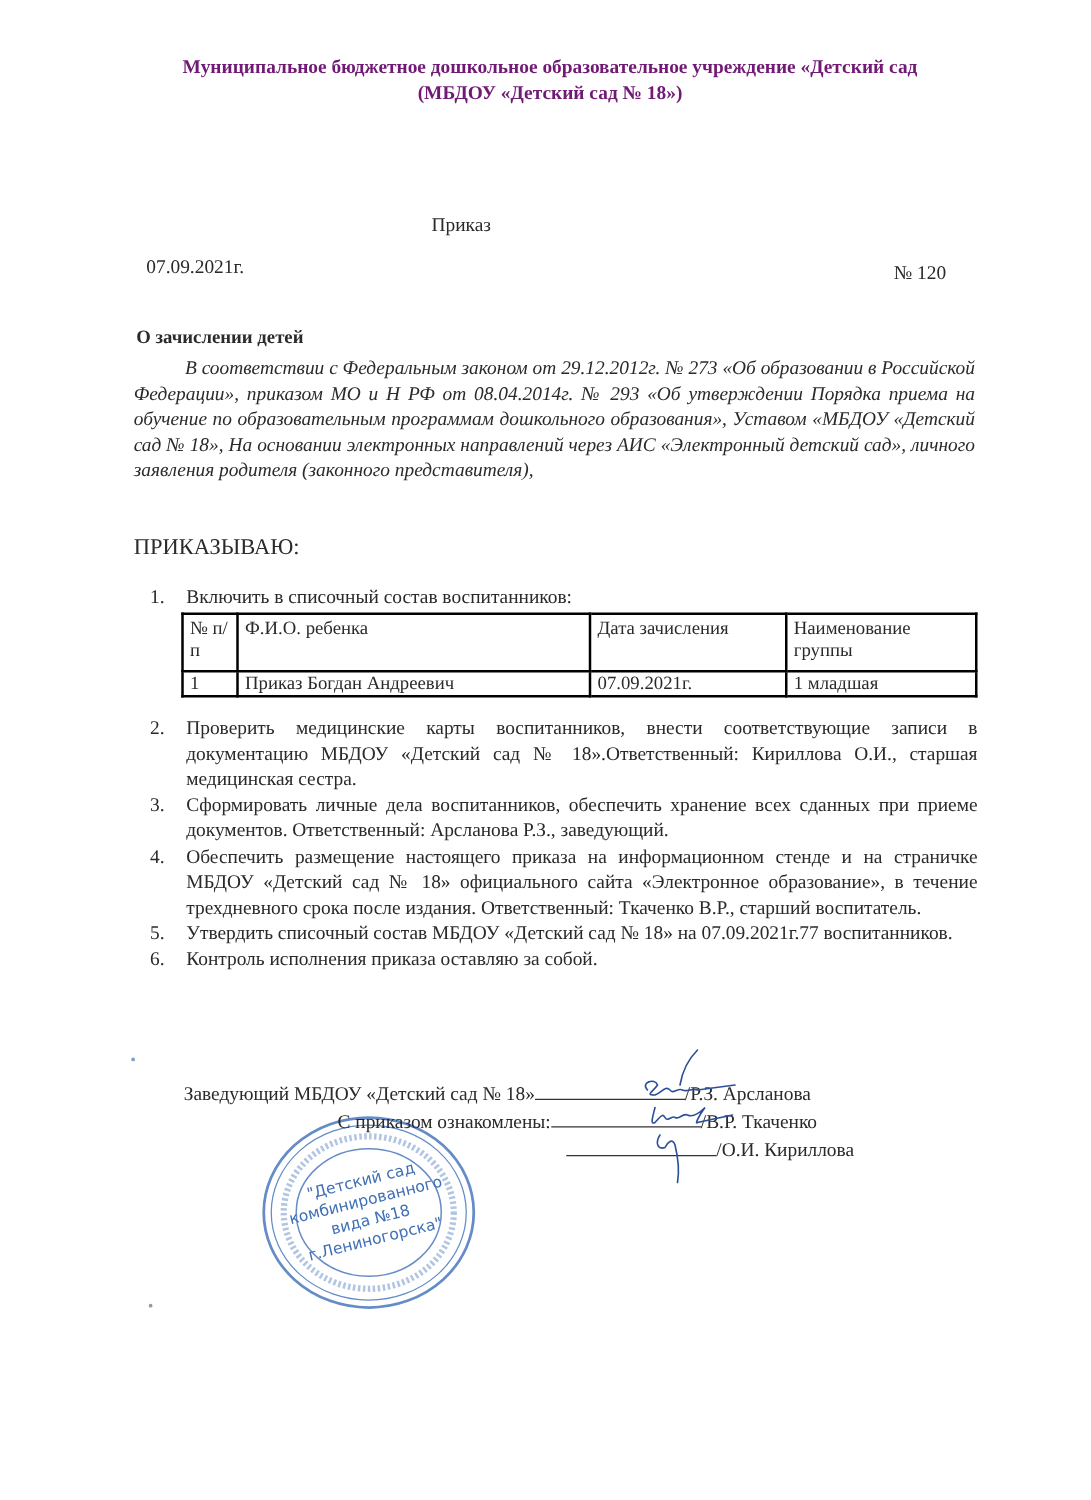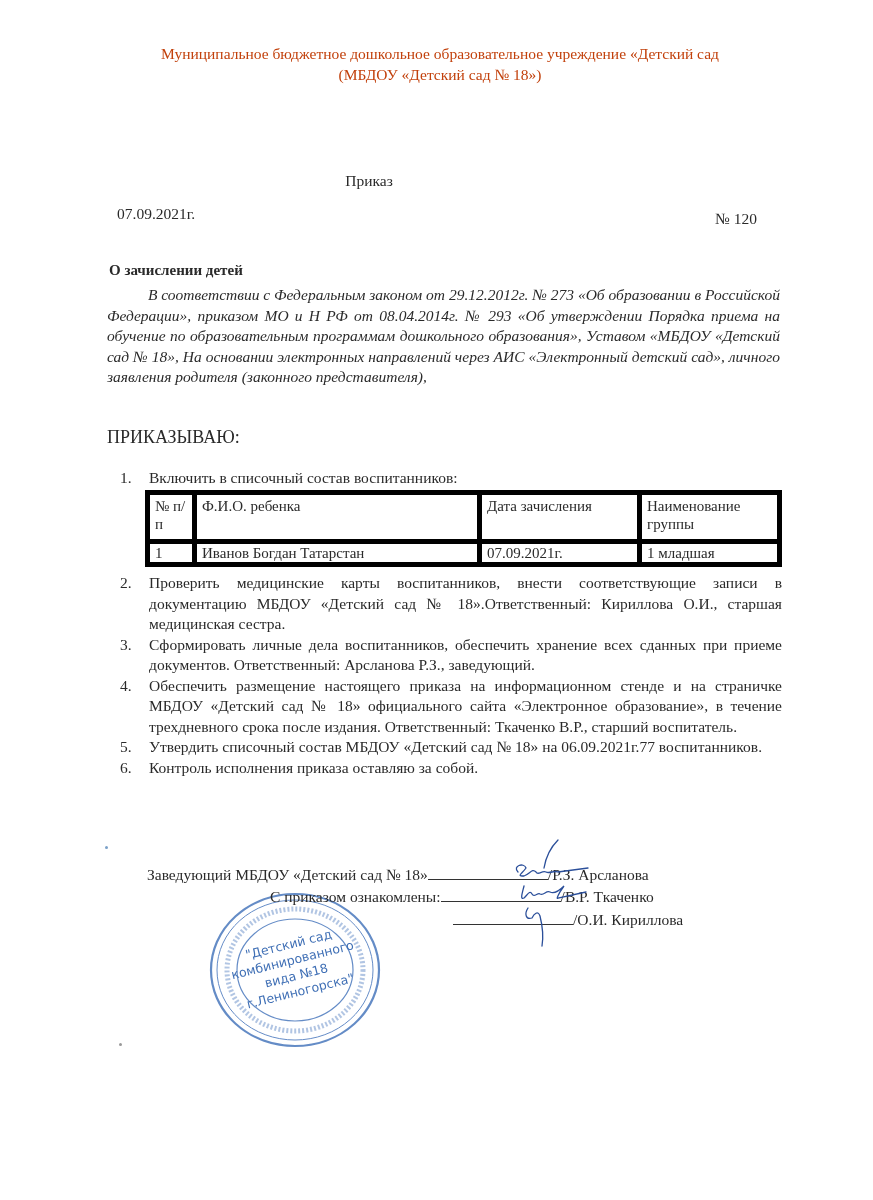--- a/index.html
+++ b/index.html
@@ -1,35 +1,35 @@
 <!DOCTYPE html>
 <html><head>
 <meta charset="utf-8">
 <style>
   html, body { margin:0; padding:0; }
   body {
     width:873px; height:1200px; background:#ffffff; position:relative; overflow:hidden;
     font-family:"Liberation Serif", "DejaVu Serif", serif; color:#2a2a2a;
   }
   .abs { position:absolute; }
-  .hdr { left:100px; width:680px; top:44px; font-size:15.5px; line-height:20.5px; text-align:center; color:#c2410c; }
+  .hdr { left:100px; width:680px; top:44px; font-size:15.5px; line-height:20.5px; text-align:center; color:#701a75;font-weight:bold; }
   .hdr div { white-space:nowrap; }
   .title { left:0; width:738px; top:172px; text-align:center; font-size:15.5px; }
   .date { left:117px; top:205px; font-size:15.5px; }
   .num { left:715px; top:210px; font-size:15.5px; }
   .subject { left:109px; top:246px; font-size:15px; font-weight:bold;margin-top:16px; }
   .preamble { left:107px; width:673px; top:285px; font-size:15.5px; line-height:20.5px; text-align:justify;font-style:italic; }
   .preamble p { margin:0; text-indent:41px; }
   .order { left:107px; top:427px; font-size:18px; }
   ol.items { position:absolute; left:120px; width:662px; margin:0; padding:0; list-style:none; font-size:15.5px; line-height:20.5px; }
   ol.items li { position:relative; padding-left:29px; text-align:justify; }
   ol.items li .n { position:absolute; left:0; top:0; }
   .item1 { top:468px; }
   table.roster { position:absolute; left:145px; top:490px; width:637px; border-collapse:collapse; font-size:15px; line-height:18px; }
-  table.roster td { border:5px solid #000000; vertical-align:top; padding:2px 5px 0 5px; }
+  table.roster td { border:2px solid #000000; vertical-align:top; padding:2px 5px 0 5px; }
   table.roster tr.head td { height:42px; }
   table.roster tr.row td { height:17px; padding-top:0; }
   .col1 { width:32px; } .col2 { width:270px; } .col3 { width:145px; }
   .items2 { top:573px; }
   .sig { font-size:15.5px; line-height:20px; }
   .sig-line { display:inline-block; border-bottom:1px solid #333; height:16px; vertical-align:baseline; }
   .s1 { left:147px; top:863px; }
   .s2 { left:270px; top:885px; }
   .s3 { left:453px; top:908px; }
   .scribble { position:absolute; pointer-events:none; }
@@ -65,21 +65,21 @@
 <table class="roster">
   <tbody>
       <tr class="head">
     <td class="col1">№ п/п</td>
     <td class="col2">Ф.И.О. ребенка</td>
     <td class="col3">Дата зачисления</td>
     <td>Наименование группы</td>
   </tr>
   <tr class="row">
     <td>1</td>
-    <td>Иванов Богдан Татарстан</td>
+    <td>Приказ Богдан Андреевич</td>
     <td>07.09.2021г.</td>
     <td>1 младшая</td>
   </tr>
 </tbody>
   </table>
 
 <ol class="items items2">
   <li>
     <span class="n">2.</span>
     <span>Проверить медицинские карты воспитанников, внести соответствующие записи в документацию МБДОУ «Детский сад № 18».Ответственный:  Кириллова О.И., старшая медицинская сестра.</span>
@@ -87,21 +87,21 @@
   <li>
     <span class="n">3.</span>
     <span>Сформировать личные дела воспитанников, обеспечить хранение всех сданных при приеме документов. Ответственный: Арсланова Р.З., заведующий.</span>
   </li>
   <li>
     <span class="n">4.</span>
     <span>Обеспечить размещение настоящего приказа на информационном стенде и на страничке МБДОУ «Детский сад № 18» официального сайта «Электронное образование», в течение трехдневного срока после издания. Ответственный: Ткаченко В.Р., старший воспитатель.</span>
   </li>
   <li>
     <span class="n">5.</span>
-    <span>Утвердить списочный состав МБДОУ «Детский сад № 18» на 06.09.2021г.77 воспитанников.</span>
+    <span>Утвердить списочный состав МБДОУ «Детский сад № 18» на 07.09.2021г.77 воспитанников.</span>
   </li>
   <li>
     <span class="n">6.</span>
     <span>Контроль исполнения приказа оставляю за собой.</span>
   </li>
 </ol>
 
 <div class="dot" style="left:105px;top:846px;"></div>
 <div class="dot" style="left:119px;top:1043px;background:#999;"></div>
 

